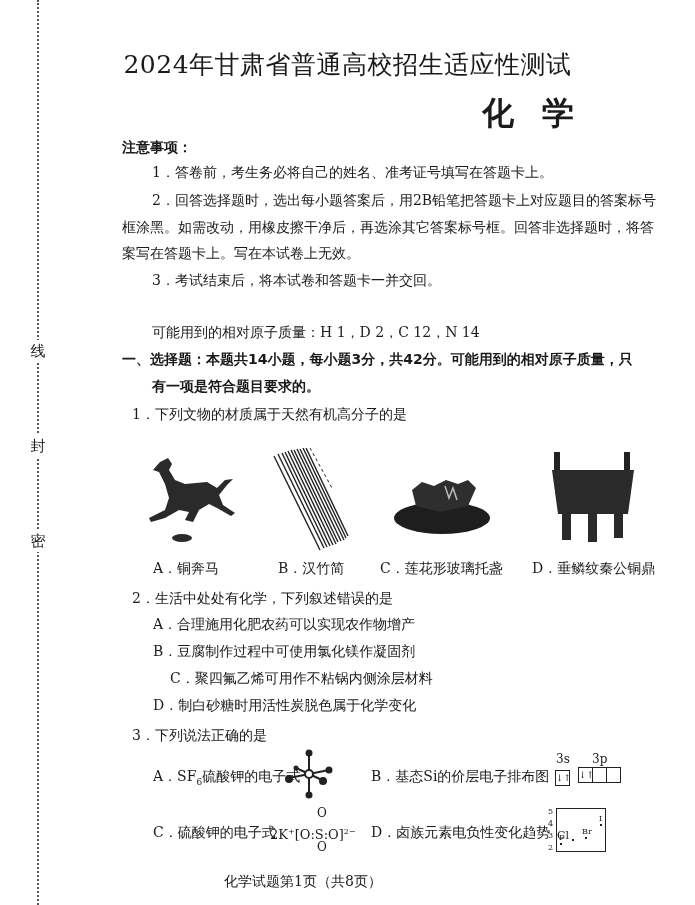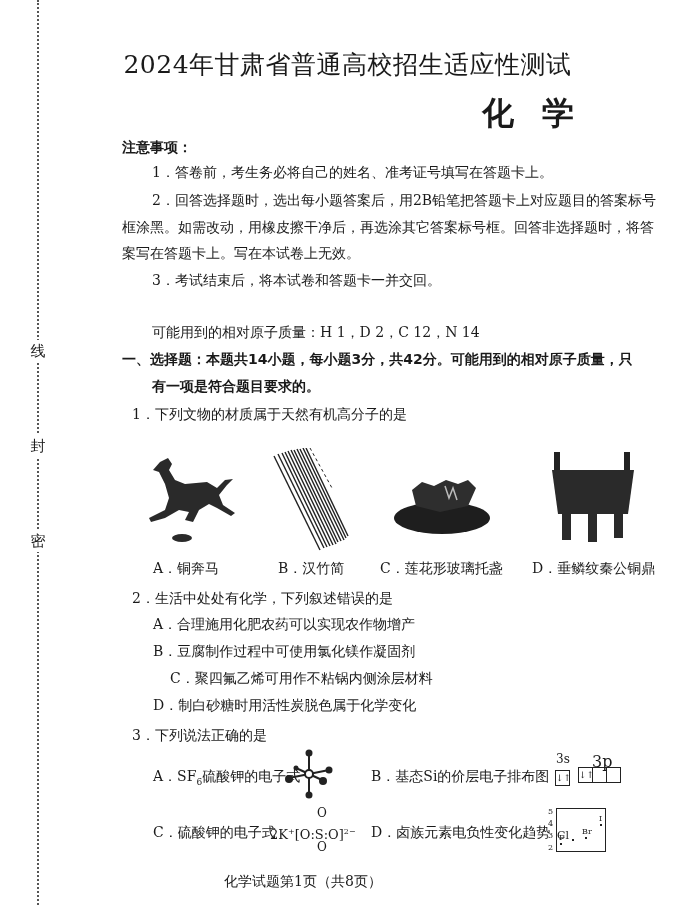--- a/index.html
+++ b/index.html
@@ -112,21 +112,21 @@
       <circle cx="25" cy="47" r="3.5" fill="#222"></circle>
     <circle cx="5" cy="31" r="4" fill="#222"></circle>
       <circle cx="45" cy="22" r="3.5" fill="#222"></circle>
     <circle cx="12" cy="20" r="2.5" fill="#222"></circle>
       <circle cx="39" cy="33" r="4" fill="#222"></circle>
   </svg>
 </div>
 
 <div class="line" style="left:371px; top:766px">B．基态Si的价层电子排布图</div>
 <div class="abs" style="left:556px; top:752px; font-size:12px">3s</div>
-<div class="abs" style="left:592px; top:752px; font-size:16px">3p</div>
+<div class="abs" style="left:592px; top:752px; font-size:12px">3p</div>
 <div class="abs" style="left:555px; top:767px">
   <span class="orb">↓↑</span>
 </div>
 <div class="abs" style="left:578px; top:767px; display:flex">
   <span class="orb">↓↑</span>
     <span class="orb" style="border-left:none"></span>
     <span class="orb" style="border-left:none"></span>
 </div>
 
 <div class="line" style="left:153px; top:822px">C．硫酸钾的电子式</div>

